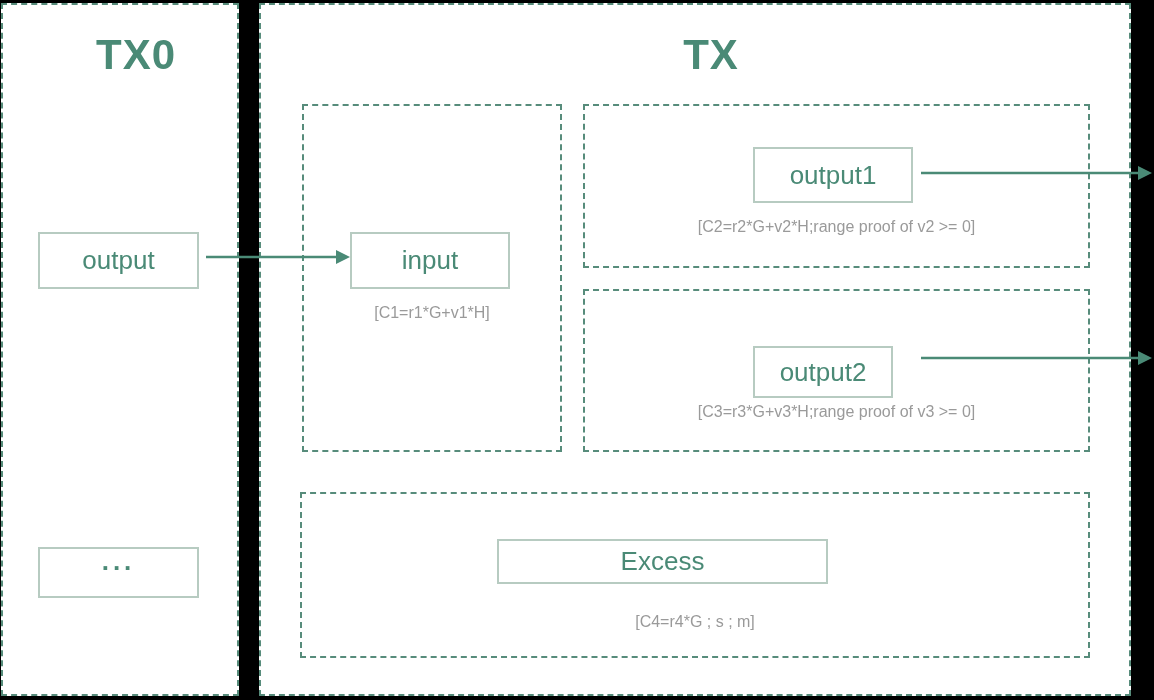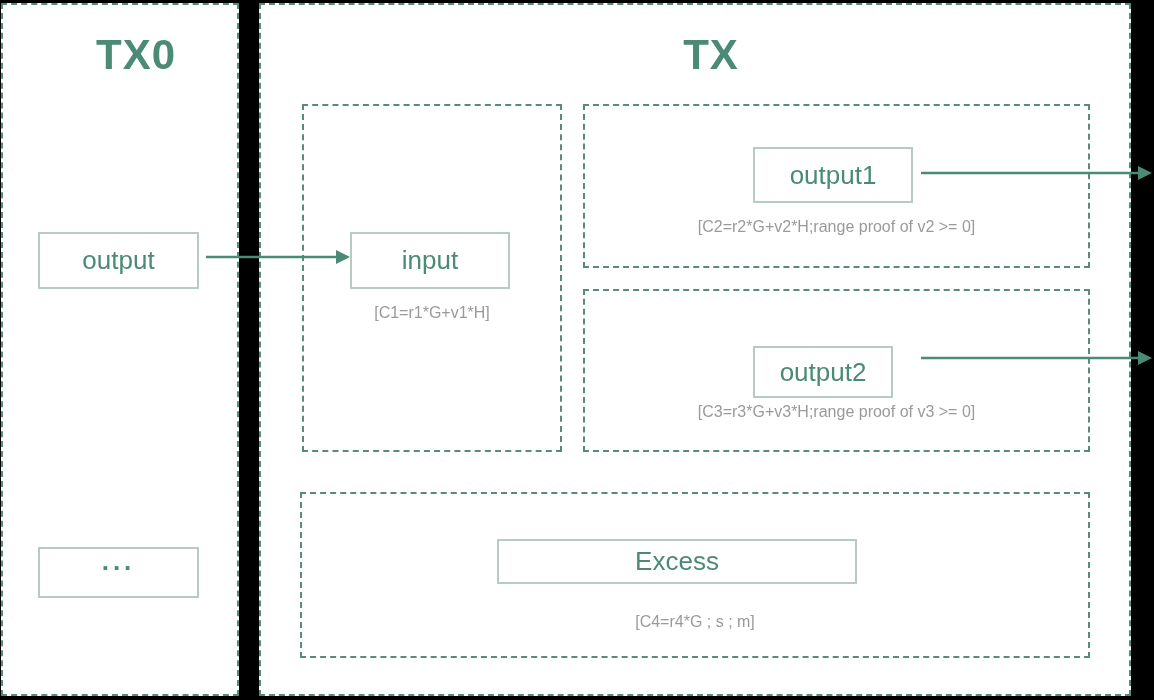--- a/index.html
+++ b/index.html
@@ -55,21 +55,21 @@
     justify-content: center;
     font-size: 26px;
     color: var(--teal-text);
     white-space: nowrap;
   }
   .node.tx0-output { left: 35px;  top: 227px; width: 161px; height: 57px; }
   .node.tx0-more   { left: 35px;  top: 542px; width: 161px; height: 51px; }
   .node.input-node   { left: 46px;  top: 126px; width: 160px; height: 57px; }
   .node.output1-node { left: 168px; top: 41px;  width: 160px; height: 56px; }
   .node.output2-node { left: 168px; top: 43px;  width: 140px; height: 52px; margin-top: 12px; }
-  .node.excess-node  { left: 195px; top: 45px;  width: 360px; height: 45px; }
+  .node.excess-node  { left: 195px; top: 45px;  width: 331px; height: 45px; }
   .dots {
     display: inline-block;
     transform: translateY(-34%);
     font-weight: 700;
     letter-spacing: 4px;
     font-size: 26px;
   }
   .caption {
     position: absolute;
     left: 0; width: 100%;

